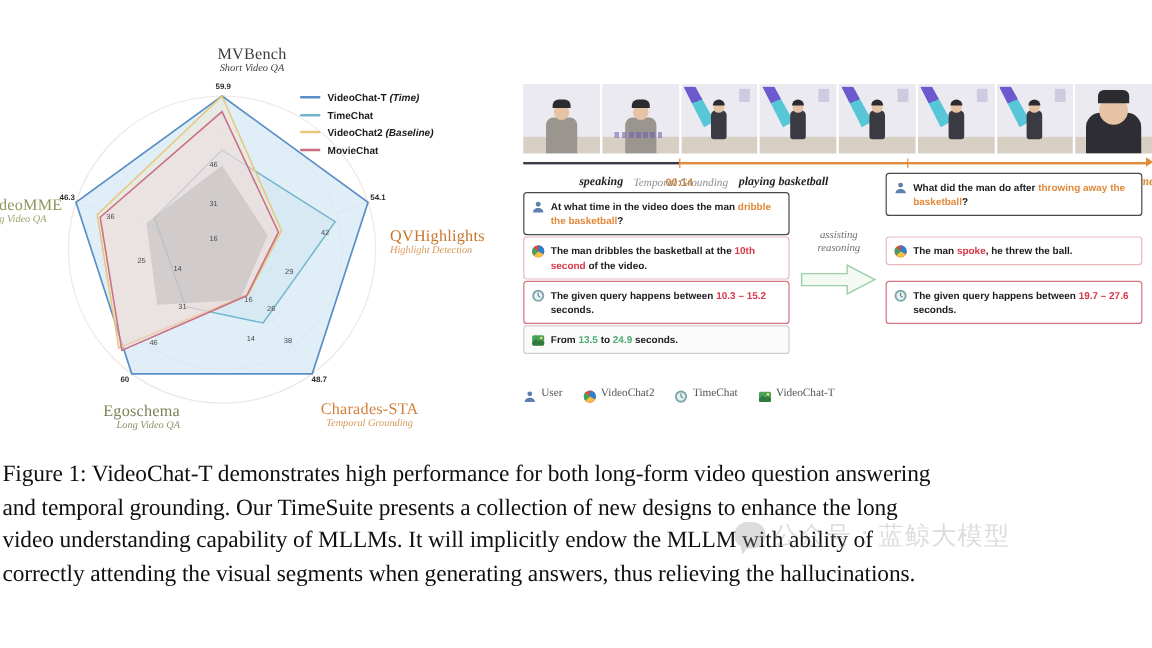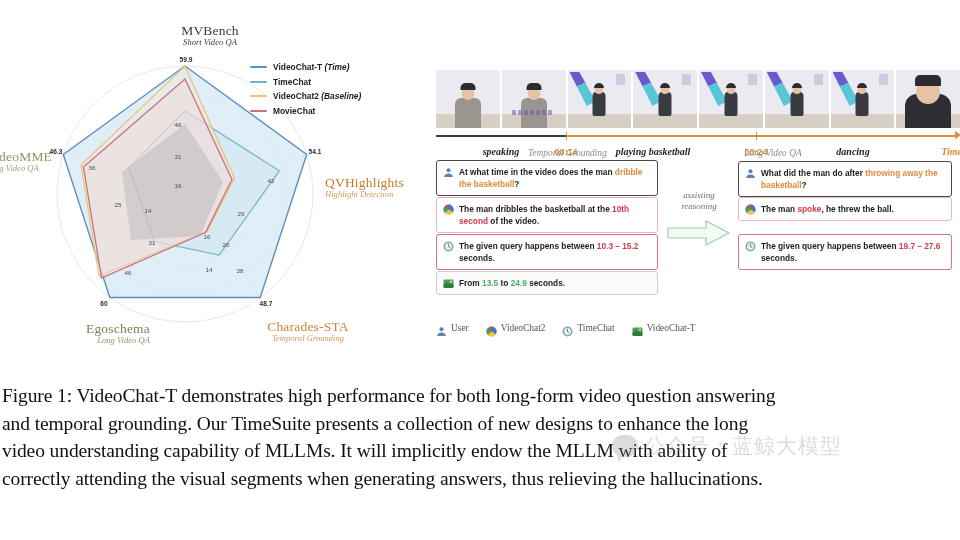--- a/index.html
+++ b/index.html
@@ -3,21 +3,21 @@
 <meta charset="utf-8">
 <style>
   html,body{margin:0;padding:0;}
   body{
     width:960px;height:540px;background:#ffffff;overflow:hidden;position:relative;
     font-family:"Liberation Serif",serif;
   }
   #fig{position:absolute;left:0;top:0;width:960px;height:540px;}
 
   
-  #radar-panel{position:absolute;left:0;top:4px;width:420px;height:360px;padding-left:28px;}
+  #radar-panel{position:absolute;left:0;top:18px;width:420px;height:360px;padding-left:28px;}
   #radar-svg{position:absolute;left:0;top:0;}
 
   .axis-title{position:absolute;font-family:"Liberation Serif",serif;line-height:1.05;}
   .axis-title .t1{font-size:13.5px;display:block;letter-spacing:.2px;}
   .axis-title .t2{font-size:8.6px;display:block;font-style:italic;font-weight:normal;}
 
   #t-mvbench{left:150px;top:20px;width:120px;text-align:center;color:#3c3c3c;}
   #t-qvh{left:325px;top:172px;width:100px;text-align:left;color:#c8762a;}
   #t-qvh .t2{color:#d79a5b;}
   #t-charades{left:248px;top:316px;width:120px;text-align:center;color:#d1813c;}
@@ -353,21 +353,21 @@
 
     <div id="arrow-zone">
       <div class="atxt">
         <span>assisting</span><br><span>reasoning</span>
       </div>
       <svg width="66" height="30" style="position:absolute;left:0;top:28px;">
         <polygon points="2,10 40,10 40,3 63,15 40,27 40,20 2,20" fill="#f3faf4" stroke="#9ccfa8" stroke-width="1.2"></polygon>
       </svg>
     </div>
 
-    <div class="bubble b-user" style="left:310px;top:99px;width:214px;">
+    <div class="bubble b-user" style="left:310px;top:82px;width:214px;">
       <span class="ic">
         <svg viewBox="0 0 24 24" width="11" height="11">
             <circle cx="12" cy="7" r="4.4" fill="#5b7fae"></circle>
             <path d="M2.6 22c0-5.2 4.2-8 9.4-8s9.4 2.8 9.4 8z" fill="#5b7fae"></path>
           </svg>
       </span>
       <span><span>What did the man do after </span><span class="or">throwing away the basketball</span><span>?</span></span>
     </div>
 
     <div class="bubble b-vc2" style="left:310px;top:135px;width:214px;">

